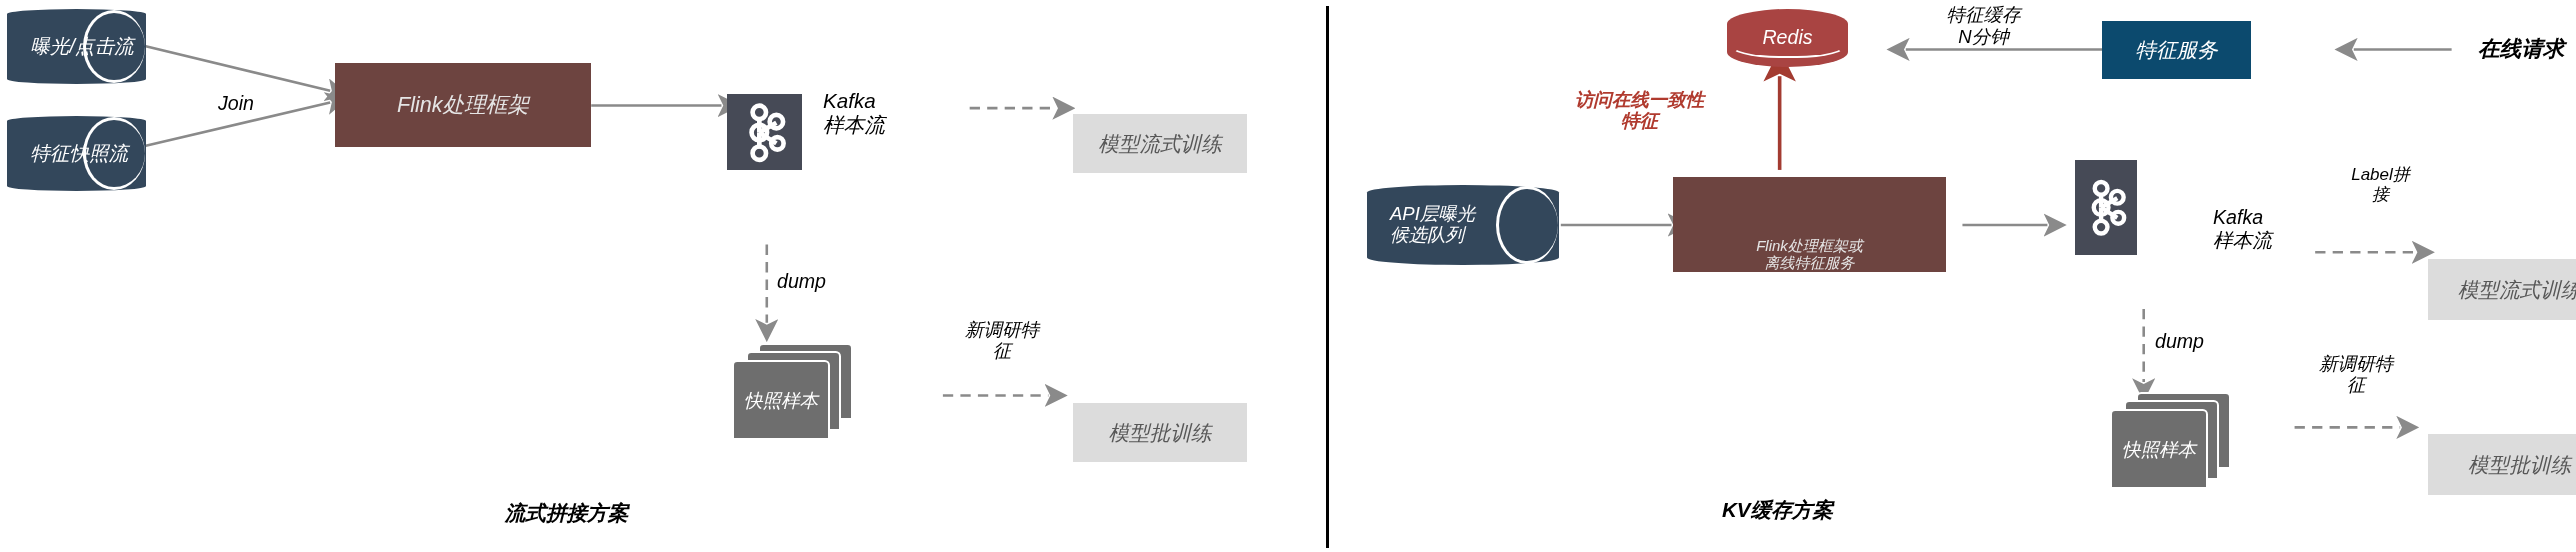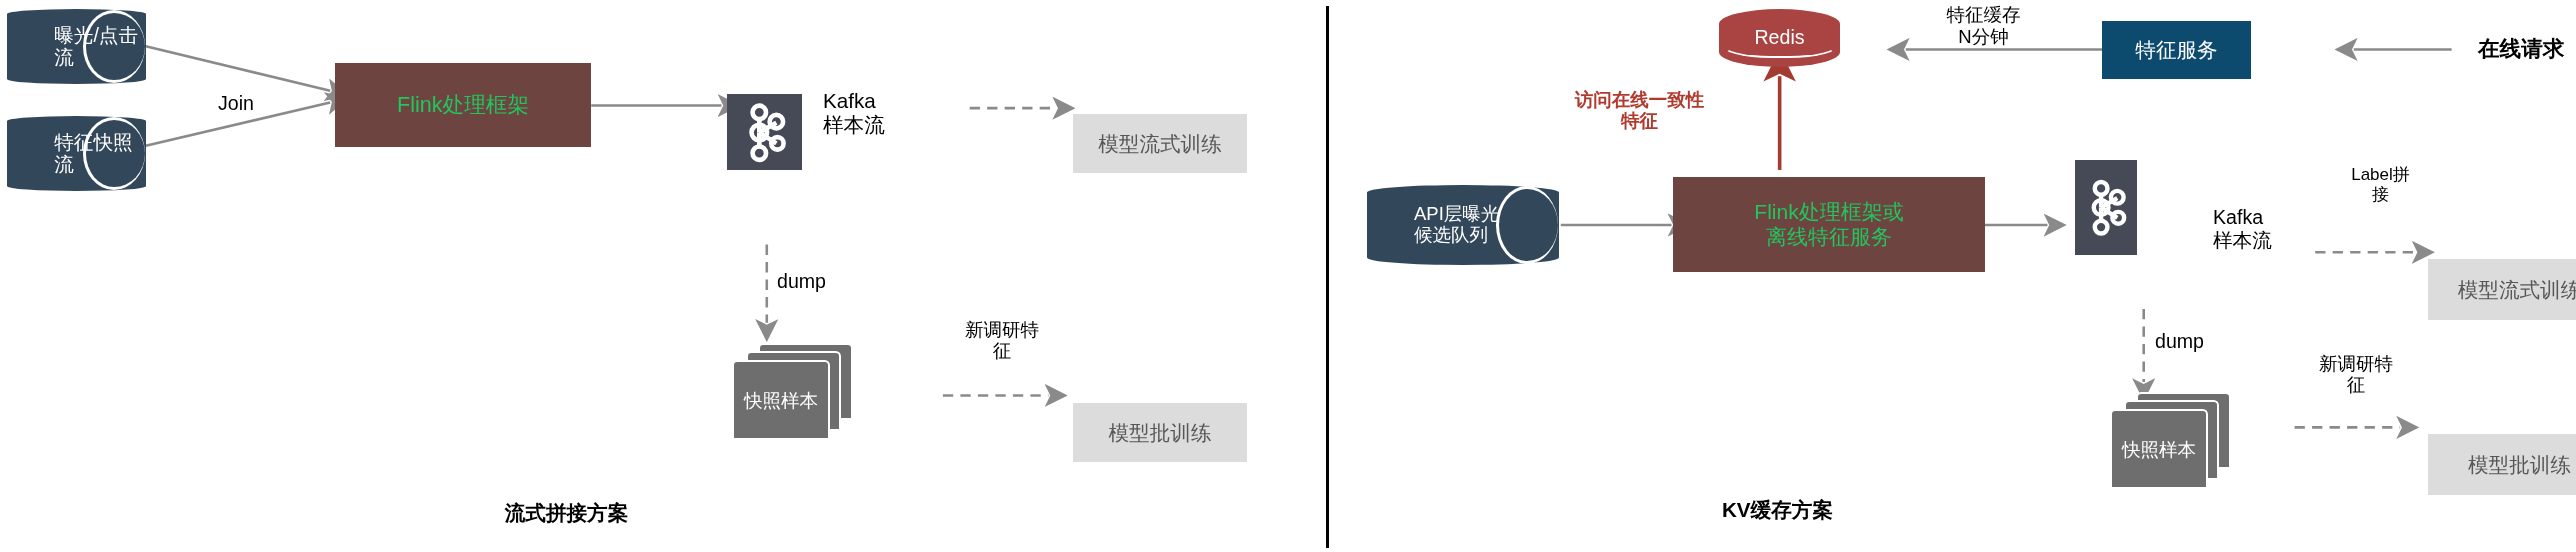--- a/index.html
+++ b/index.html
@@ -5,21 +5,21 @@
   html, body {
     margin: 0; padding: 0; background: #ffffff;
   }
   body {
     width: 2652px; height: 552px;
     font-family: "Liberation Sans", "DejaVu Sans", sans-serif;
     overflow: hidden;
   }
   #stage { position: relative; width: 2652px; height: 552px; background:#fff; }
 
-  .abs { position: absolute; box-sizing: border-box; }
+  .abs { position: absolute; box-sizing: border-box; font-style: italic; }
 
   
   .divider {
     left: 1326px; top: 6.2px; width: 3.1px; height: 542px;
     background: #000000;
   }
 
   
   .cyl {
     background: #33475b;
@@ -35,46 +35,46 @@
     border: 3.1px solid #ffffff;
     border-right: none;
     box-sizing: border-box;
     pointer-events: none;
   }
   .cyl .cyl-text {
     position: relative; z-index: 2;
     padding-left: 23px;
     line-height: 1.12;
     white-space: pre-line;
-    margin-left: 24px;
   }
 
   
   .redis-shape {
     background: #a94442;
     border-radius: 50% / 26%;
     display: flex; align-items: center; justify-content: center;
     color: #fff;
+    margin-left: 8px;
   }
   .redis-shape .disk-line {
     position: absolute;
     left: 1.5px; right: 1.5px; top: 38%;
     height: 46%;
     border-radius: 50% / 60%;
     border: 2.6px solid #ffffff;
     border-top: none; border-left-color: transparent; border-right-color: transparent;
     box-sizing: border-box;
     pointer-events:none;
   }
   .redis-shape .redis-text { position: relative; z-index: 3; }
 
   
   .proc-box {
     background: #6d4440;
-    color: #22c55e;
+    color: #e5e5e5;
     display:flex; align-items:center; justify-content:center;
     text-align:center; line-height:1.18;
     white-space: pre-line;
   }
 
   
   .gray-box {
     background: #dcdcdc;
     color: #575757;
     display:flex; align-items:center; justify-content:center;
@@ -248,21 +248,21 @@
   </div>
 
   <div class="abs lbl bold" style="left:2478px; top:36px; width:165px; font-size:21.6px;">在线请求</div>
 
   <div class="abs cyl" style="left:1367px; top:185px; width:192px; height:80px; font-size:18.5px;">
     <span class="cyl-cap"></span>
     <span class="cyl-text">API层曝光
 候选队列</span>
   </div>
 
-  <div class="abs proc-box" style="left:1673px; top:177px; width:312px; height:95px; font-size:21px;">
+  <div class="abs proc-box" style="left:1673px; top:177px; width:273px; height:95px; font-size:15px;align-items:flex-end;">
     <span>Flink处理框架或
 离线特征服务</span>
   </div>
 
   <div class="abs kafka-tile" style="left:2075px; top:160px; width:62px; height:95px;">
     <svg width="49" height="75" viewBox="0 0 100 118">
       <g fill="none" stroke="#ffffff" stroke-width="9">
         <line x1="39" y1="30" x2="39" y2="59"></line>
         <line x1="39" y1="59" x2="72" y2="40"></line>
         <line x1="39" y1="59" x2="72" y2="80"></line>

